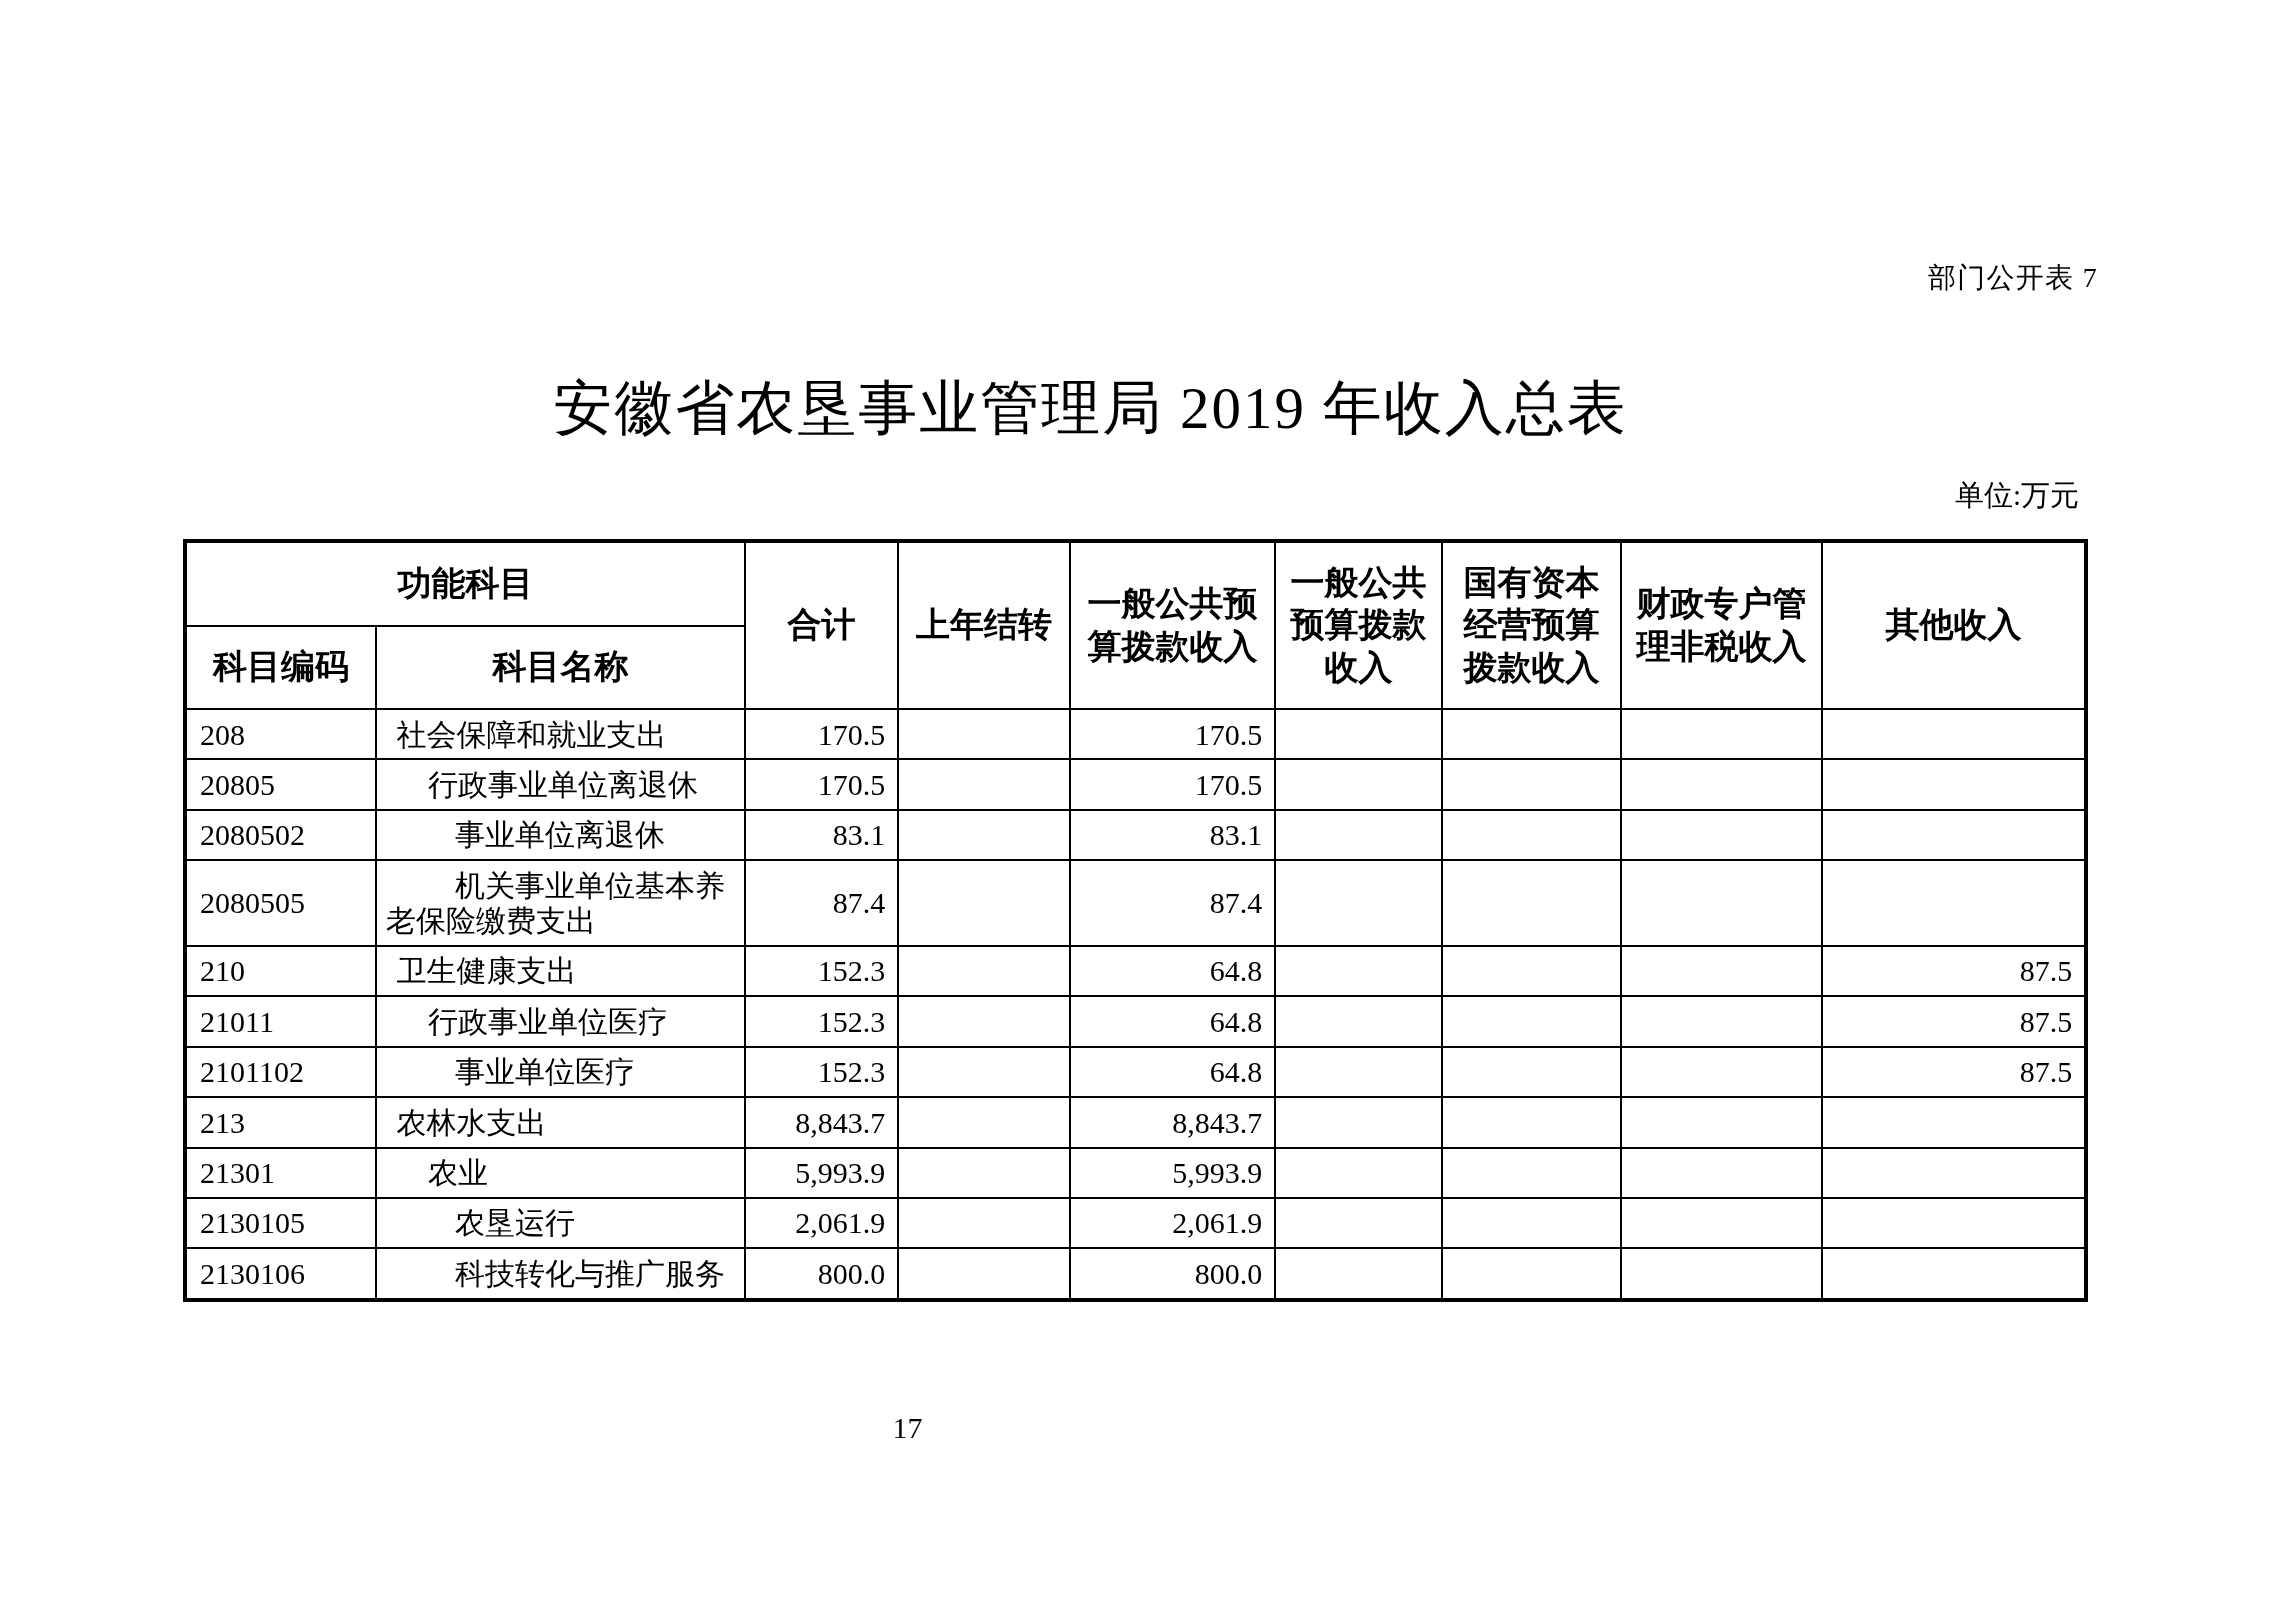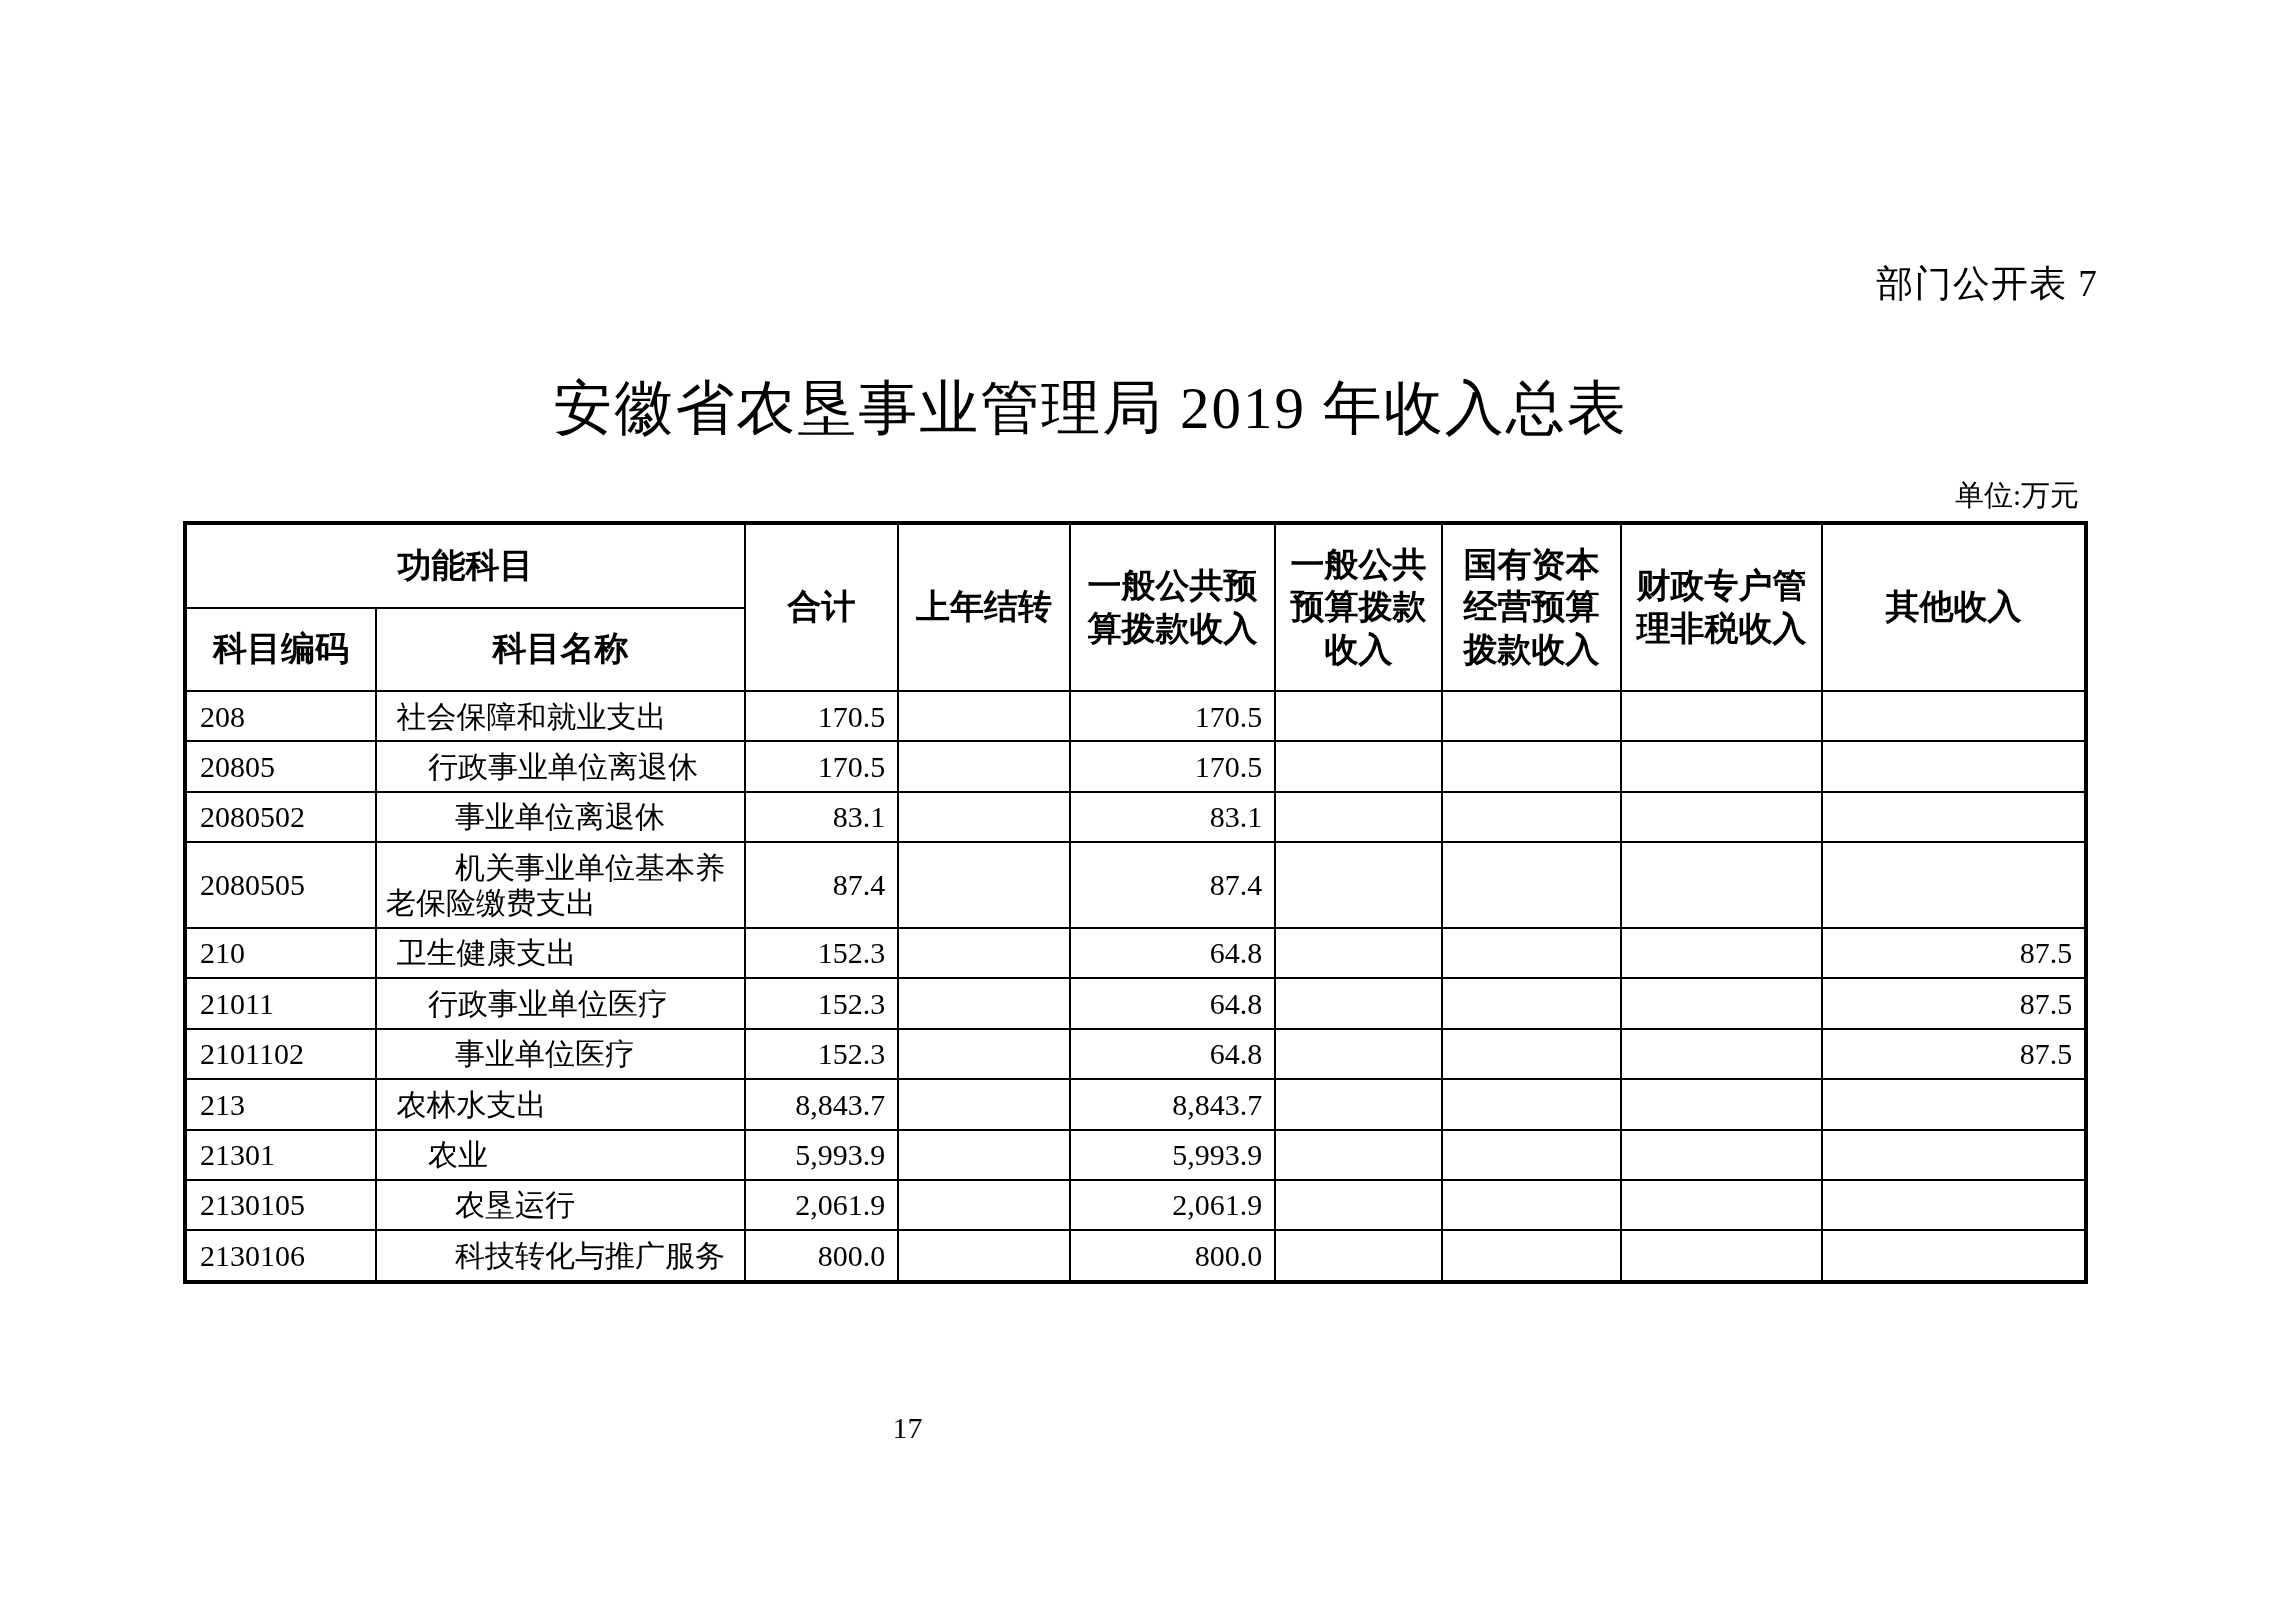--- a/index.html
+++ b/index.html
@@ -11,21 +11,21 @@
     height: 1616px;
     position: relative;
     background: #ffffff;
     color: #000000;
     font-family: "Liberation Serif", "DejaVu Serif", serif;
   }
   .corner-tag {
     position: absolute;
     top: 259px;
     right: 186px;
-    font-size: 37px;
+    font-size: 28px;
     letter-spacing: 1.3px;
     white-space: nowrap;
   }
   .title {
     position: absolute;
     top: 369px;
     left: 183px;
     width: 1815px;
     margin: 0;
     text-align: center;
@@ -36,21 +36,21 @@
   }
   .unit-note {
     position: absolute;
     top: 476px;
     right: 205px;
     font-size: 29px;
     white-space: nowrap;
   }
   table.income-table {
     position: absolute;
-    top: 521px;
+    top: 539px;
     left: 183px;
     width: 1902px;
     border-collapse: collapse;
     table-layout: fixed;
     border: 4.6px solid #000;
   }
   .income-table th, .income-table td {
     border: 2.6px solid #000;
     vertical-align: middle;
     overflow: hidden;

